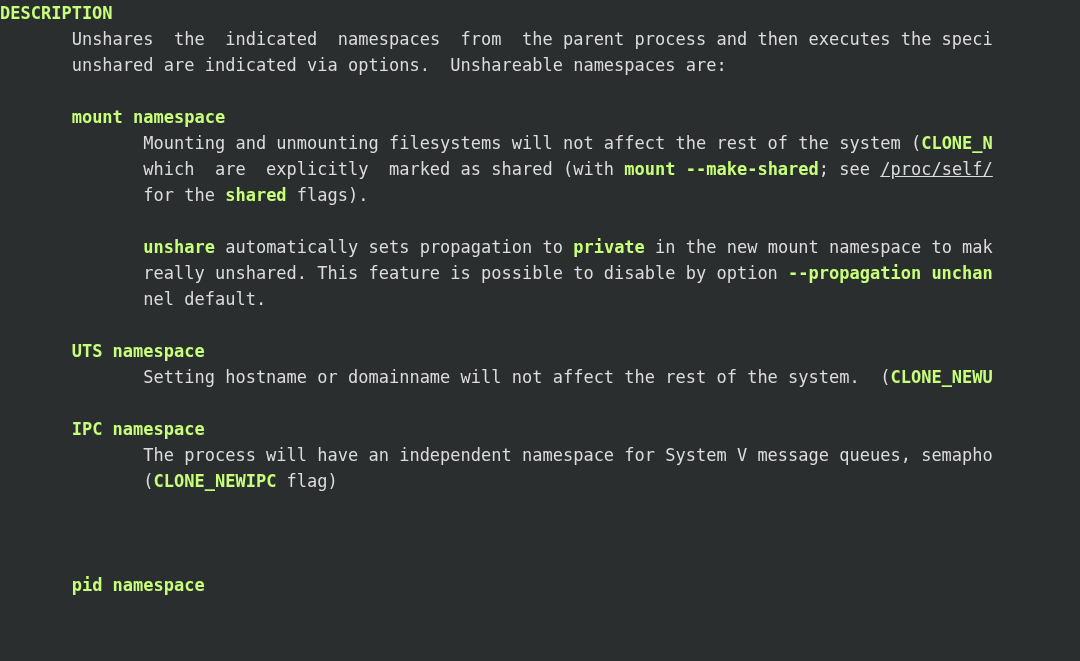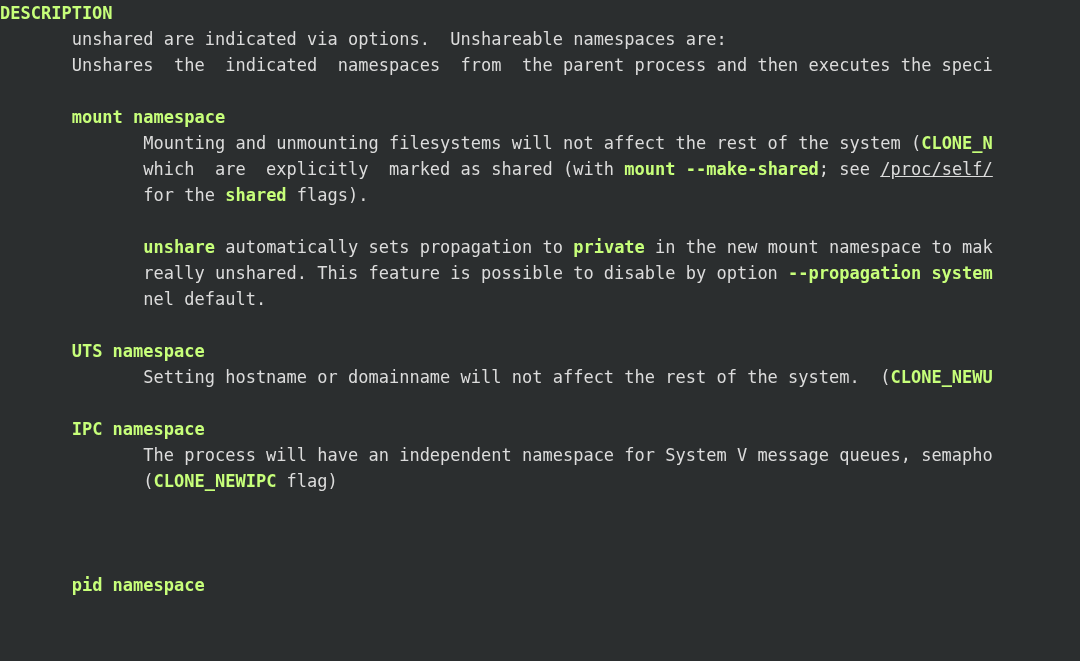--- a/index.html
+++ b/index.html
@@ -7,30 +7,30 @@
   .page{padding:0;}
   .hl{color:#c7ff7a;font-weight:bold;margin-top:38px;}
   .ul{text-decoration:underline;}
   .line{white-space:pre;}
 </style>
 </head>
 <body>
 
 <div class="page">
 <div class="line"><span class="hl">DESCRIPTION</span></div>
+<div class="line"><span>       </span><span>Unshares  the  indicated  namespaces  from  the parent process and then executes the speci</span></div>
 <div class="line"><span>       </span><span>unshared are indicated via options.  Unshareable namespaces are:</span></div>
-<div class="line"><span>       </span><span>Unshares  the  indicated  namespaces  from  the parent process and then executes the speci</span></div>
 <div class="line">&nbsp;</div>
 <div class="line"><span>       </span><span class="hl">mount namespace</span></div>
 <div class="line"><span>              </span><span>Mounting and unmounting filesystems will not affect the rest of the system (</span><span class="hl">CLONE_N</span></div>
 <div class="line"><span>              </span><span>which  are  explicitly  marked as shared (with </span><span class="hl">mount --make-shared</span><span>; see </span><span class="ul">/proc/self/</span></div>
 <div class="line"><span>              </span><span>for the </span><span class="hl">shared</span><span> flags).</span></div>
 <div class="line">&nbsp;</div>
 <div class="line"><span>              </span><span class="hl">unshare</span><span> automatically sets propagation to </span><span class="hl">private</span><span> in the new mount namespace to mak</span></div>
-<div class="line"><span>              </span><span>really unshared. This feature is possible to disable by option </span><span class="hl">--propagation system</span></div>
+<div class="line"><span>              </span><span>really unshared. This feature is possible to disable by option </span><span class="hl">--propagation unchan</span></div>
 <div class="line"><span>              </span><span>nel default.</span></div>
 <div class="line">&nbsp;</div>
 <div class="line"><span>       </span><span class="hl">UTS namespace</span></div>
 <div class="line"><span>              </span><span>Setting hostname or domainname will not affect the rest of the system.  (</span><span class="hl">CLONE_NEWU</span></div>
 <div class="line">&nbsp;</div>
 <div class="line"><span>       </span><span class="hl">IPC namespace</span></div>
 <div class="line"><span>              </span><span>The process will have an independent namespace for System V message queues, semapho</span></div>
 <div class="line"><span>              </span><span>(</span><span class="hl">CLONE_NEWIPC</span><span> flag)</span></div>
 <div class="line">&nbsp;</div>
 <div class="line"><span>       </span></div>

